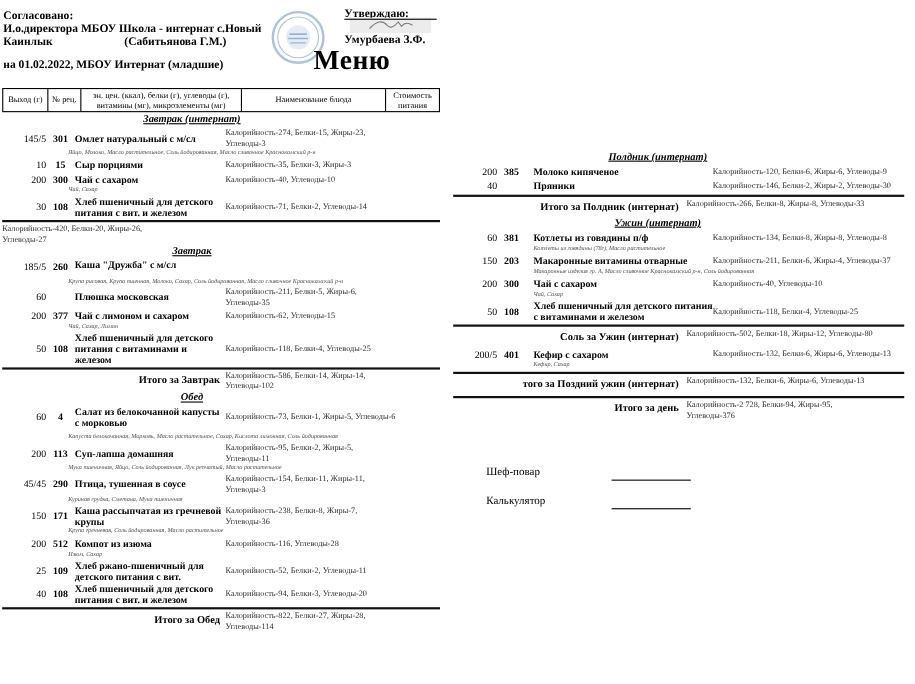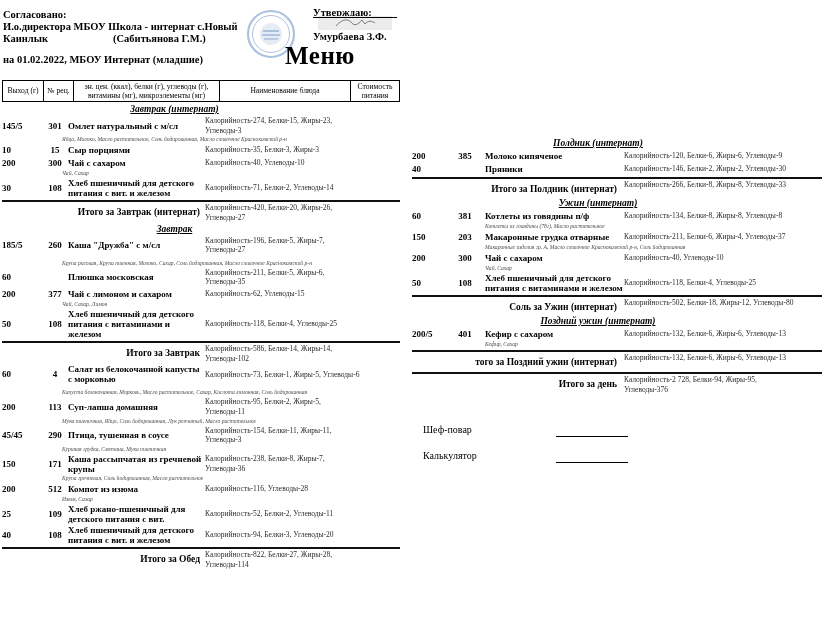--- a/index.html
+++ b/index.html
@@ -44,25 +44,25 @@
 
   .section-title {
     font-size:9.5px; font-weight:bold; font-style:italic;
     text-decoration:underline; text-align:center;
     margin:1px 0 2px 0;
   }
   .menu-col-left  .section-title { width:345px; }
   .menu-col-right .section-title { width:372px; }
 
   .row-line { display:flex; align-items:center; min-height:12px; }
-  .c-out { width:40px; text-align:left; font-size:9px; font-weight:bold; flex:none; }
+  .c-out { width:40px; text-align:right; font-size:9px; font-weight:normal; flex:none; }
   .c-rec { width:26px; text-align:center; font-size:9px; font-weight:bold; flex:none; }
   .c-name { font-size:9px; font-weight:bold; line-height:1.12; flex:none; }
   .menu-col-left  .c-name { width:137px; margin-left:0px; }
-  .menu-col-right .c-name { width:139px; margin-left:7px; }
+  .menu-col-right .c-name { width:163px; margin-left:7px; }
   .c-nutr { font-size:7.5px; line-height:1.28; color:#2b2b2b; flex:none; }
   .menu-col-left  .c-nutr { width:155px; }
   .menu-col-right .c-nutr { width:170px; }
   .ingr {
     font-size:5.6px; font-style:italic; color:#4d4d4d;
     line-height:1.25; white-space:nowrap; overflow:hidden;
     margin:1px 0 1px 0;
   }
   .menu-col-left  .ingr { padding-left:60px; }
   .menu-col-right .ingr { padding-left:73px; }
@@ -75,21 +75,21 @@
     padding-top:1px; margin-top:2px; margin-bottom:1px;
     min-height:20px;
   }
   .total-label { font-size:9.5px; font-weight:bold; text-align:right; flex:none; line-height:1.15; padding-top:4px; }
   .menu-col-left  .total-label { width:198px; margin-right:5px; }
   .menu-col-right .total-label { width:205px; margin-right:7px; }
   .total-nutr { font-size:7.5px; line-height:1.28; color:#2b2b2b; flex:none; }
   .menu-col-left  .total-nutr { width:155px; }
   .menu-col-right .total-nutr { width:170px; }
 
-  .sig-label { font-size:10px; line-height:1.2; }
+  .sig-label { font-size:10px; line-height:1.2;margin-left:19px; }
   .sig-line { width:72px; border-bottom:1.5px solid #000; }
 </style>
 </head>
 <body>
 
 <div class="abs small-b" style="left:3px; top:9px;">Согласовано:</div>
 <div class="abs small-b" style="left:3px; top:21px;">И.о.директора МБОУ Школа - интернат с.Новый</div>
 <div class="abs small-b" style="left:3px; top:33px;">Каинлык</div>
 <div class="abs small-b" style="left:113px; top:33px;">(Сабитьянова Г.М.)</div>
 
@@ -157,33 +157,31 @@
     <div class="row-line">
       <span class="c-out">30</span>
       <span class="c-rec">108</span>
       <span class="c-name">Хлеб пшеничный для детского питания с вит. и железом</span>
       <span class="c-nutr">Калорийность-71, Белки-2, Углеводы-14</span>
     </div>
 
   </div>
       </div>
     <div class="total-row">
-      <div class="total-label">Итого за Завтрак (интернат)</div>
       <div class="total-nutr">Калорийность-420, Белки-20, Жиры-26, Углеводы-27</div>
     </div>
   </div>
     <div class="section">
     <div class="section-title">Завтрак</div>
     <div>
         <div class="dish">
     <div class="row-line">
       <span class="c-out">185/5</span>
       <span class="c-rec">260</span>
       <span class="c-name">Каша "Дружба" с м/сл</span>
-      <span class="c-nutr">Калорийность-196, Белки-5, Жиры-7, Углеводы-27</span>
     </div>
     <div class="ingr ingr-gap">Крупа рисовая, Крупа пшенная, Молоко, Сахар, Соль йодированная, Масло сливочное Краснокамский р-н</div>
   </div>
         <div class="dish">
     <div class="row-line">
       <span class="c-out">60</span>
       <span class="c-rec"></span>
       <span class="c-name">Плюшка московская</span>
       <span class="c-nutr">Калорийность-211, Белки-5, Жиры-6, Углеводы-35</span>
     </div>
@@ -207,20 +205,21 @@
     </div>
 
   </div>
       </div>
     <div class="total-row">
       <div class="total-label">Итого за Завтрак</div>
       <div class="total-nutr">Калорийность-586, Белки-14, Жиры-14, Углеводы-102</div>
     </div>
   </div>
     <div class="section">
+    <div class="section-title">Обед</div>
     <div>
         <div class="dish">
     <div class="row-line">
       <span class="c-out">60</span>
       <span class="c-rec">4</span>
       <span class="c-name">Салат из белокочанной капусты с морковью</span>
       <span class="c-nutr">Калорийность-73, Белки-1, Жиры-5, Углеводы-6</span>
     </div>
     <div class="ingr ingr-gap">Капуста белокочанная, Морковь, Масло растительное, Сахар, Кислота лимонная, Соль йодированная</div>
   </div>
@@ -323,21 +322,21 @@
       <span class="c-rec">381</span>
       <span class="c-name">Котлеты из говядины п/ф</span>
       <span class="c-nutr">Калорийность-134, Белки-8, Жиры-8, Углеводы-8</span>
     </div>
     <div class="ingr">Котлеты из говядины (78г), Масло растительное</div>
   </div>
           <div class="dish">
     <div class="row-line">
       <span class="c-out">150</span>
       <span class="c-rec">203</span>
-      <span class="c-name">Макаронные грудка отварные</span>
+      <span class="c-name">Макаронные витамины отварные</span>
       <span class="c-nutr">Калорийность-211, Белки-6, Жиры-4, Углеводы-37</span>
     </div>
     <div class="ingr">Макаронные изделия гр. А, Масло сливочное Краснокамский р-н, Соль йодированная</div>
   </div>
           <div class="dish">
     <div class="row-line">
       <span class="c-out">200</span>
       <span class="c-rec">300</span>
       <span class="c-name">Чай с сахаром</span>
       <span class="c-nutr">Калорийность-40, Углеводы-10</span>
@@ -353,21 +352,20 @@
     </div>
 
   </div>
         </div>
     <div class="total-row">
       <div class="total-label">Соль за Ужин (интернат)</div>
       <div class="total-nutr">Калорийность-502, Белки-18, Жиры-12, Углеводы-80</div>
     </div>
   </div>
       <div class="section">
-    <div class="section-title">Поздний ужин (интернат)</div>
     <div>
           <div class="dish">
     <div class="row-line">
       <span class="c-out">200/5</span>
       <span class="c-rec">401</span>
       <span class="c-name">Кефир с сахаром</span>
       <span class="c-nutr">Калорийность-132, Белки-6, Жиры-6, Углеводы-13</span>
     </div>
     <div class="ingr">Кефир, Сахар</div>
   </div>

